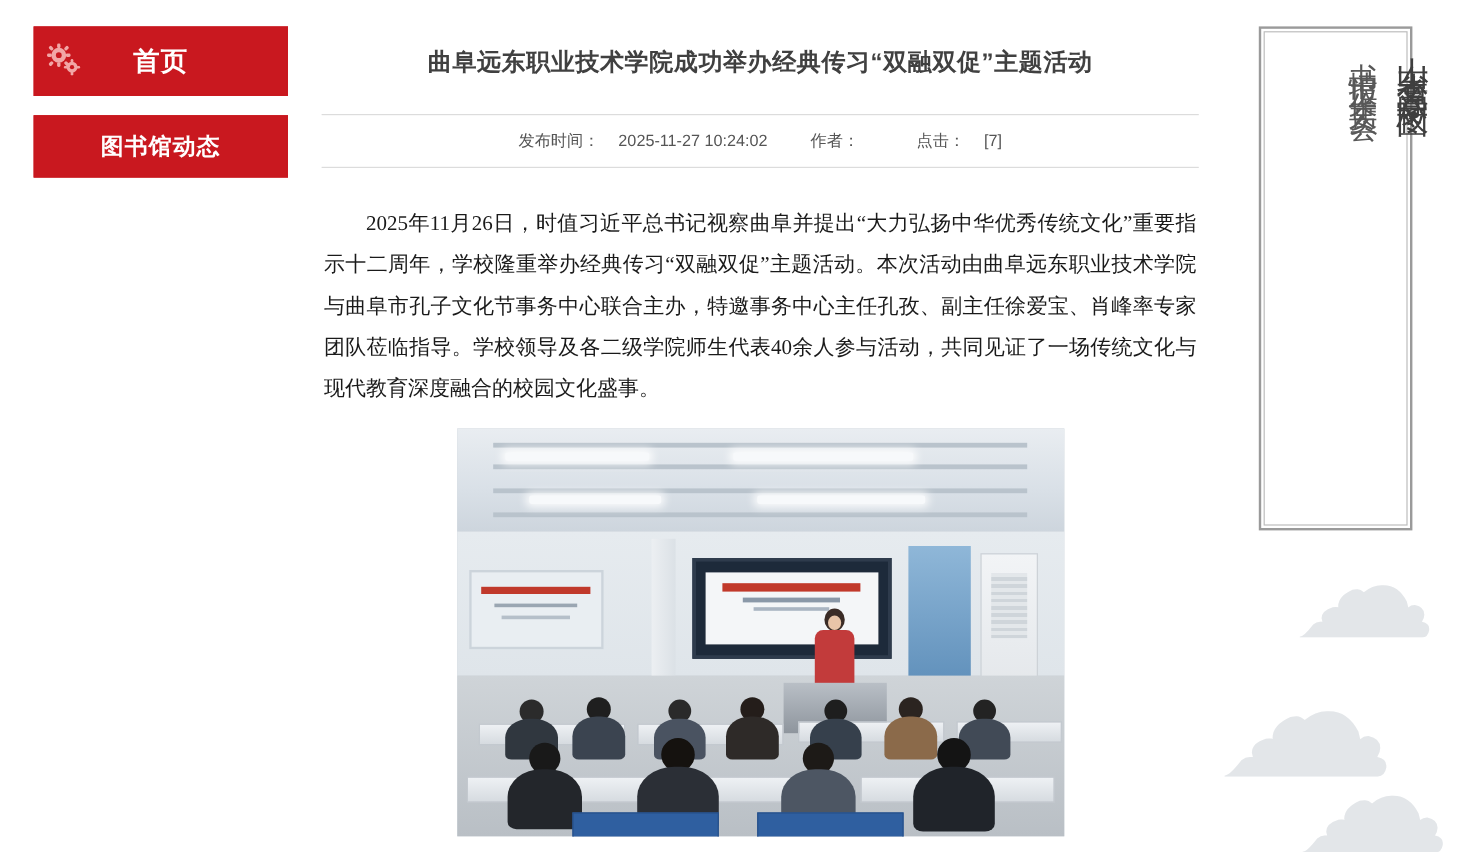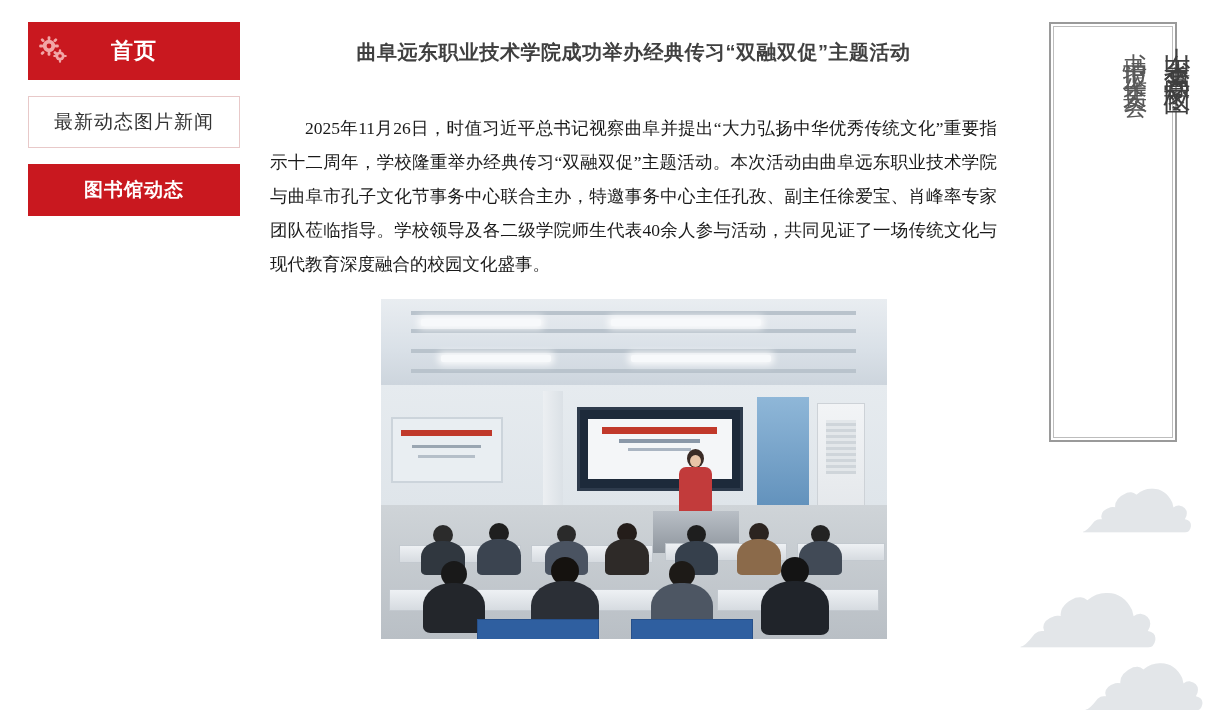--- a/index.html
+++ b/index.html
@@ -277,36 +277,41 @@
               <rect x="20.9" y="24.6" width="2.2" height="3.2" rx="1"></rect>
               <rect x="15.2" y="19.9" width="3.2" height="2.2" rx="1"></rect>
               <rect x="25.6" y="19.9" width="3.2" height="2.2" rx="1"></rect>
             </g>
           </g>
         </svg>
       </span>
       <span>首页</span>
     </div>
 
-    <div class="nav-item plain">
-      <span>最新动态图片新闻</span>
-    </div>
 
 
 
     <div class="nav-item active">
       <span>图书馆动态</span>
     </div>
 
   </nav>
 
   <main class="main">
 
     <h1 class="article-title">曲阜远东职业技术学院成功举办经典传习“双融双促”主题活动</h1>
 
+    <div class="meta-bar">
+      <span class="meta-label">发布时间：</span>
+      <span class="meta-value">2025-11-27 10:24:02</span>
+      <span class="meta-label" style="margin-left:26px">作者：</span>
+      <span class="meta-value"></span>
+      <span class="meta-label" style="margin-left:26px">点击：</span>
+      <span class="meta-value">[7]</span>
+    </div>
 
     <p class="article-body">2025年11月26日，时值习近平总书记视察曲阜并提出“大力弘扬中华优秀传统文化”重要指示十二周年，学校隆重举办经典传习“双融双促”主题活动。本次活动由曲阜远东职业技术学院与曲阜市孔子文化节事务中心联合主办，特邀事务中心主任孔孜、副主任徐爱宝、肖峰率专家团队莅临指导。学校领导及各二级学院师生代表40余人参与活动，共同见证了一场传统文化与现代教育深度融合的校园文化盛事。</p>
 
     <figure class="figure" aria-label="classroom activity photo">
       <div class="room">
         <div class="ceiling"></div>
         <div class="ceil-strip" style="top:12px"></div>
         <div class="ceil-strip" style="top:30px"></div>
         <div class="ceil-strip" style="top:50px"></div>
         <div class="ceil-strip" style="top:70px"></div>

